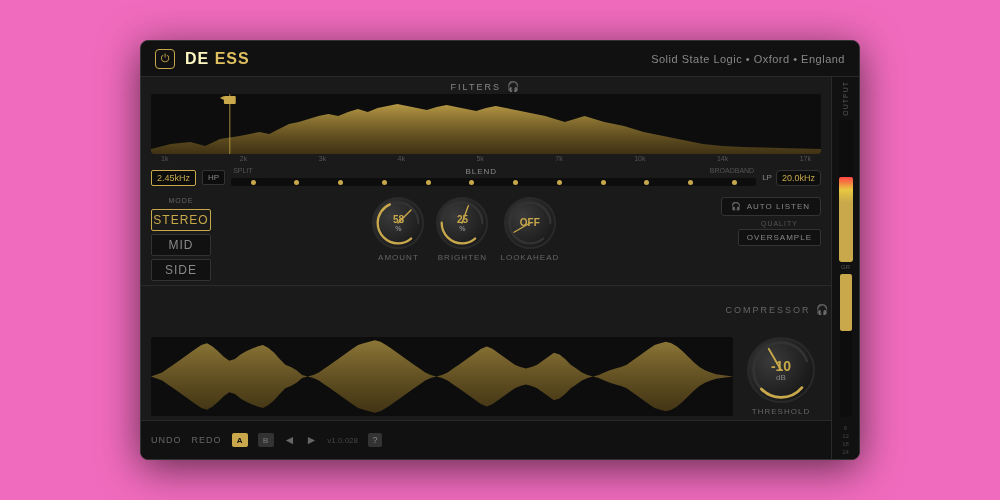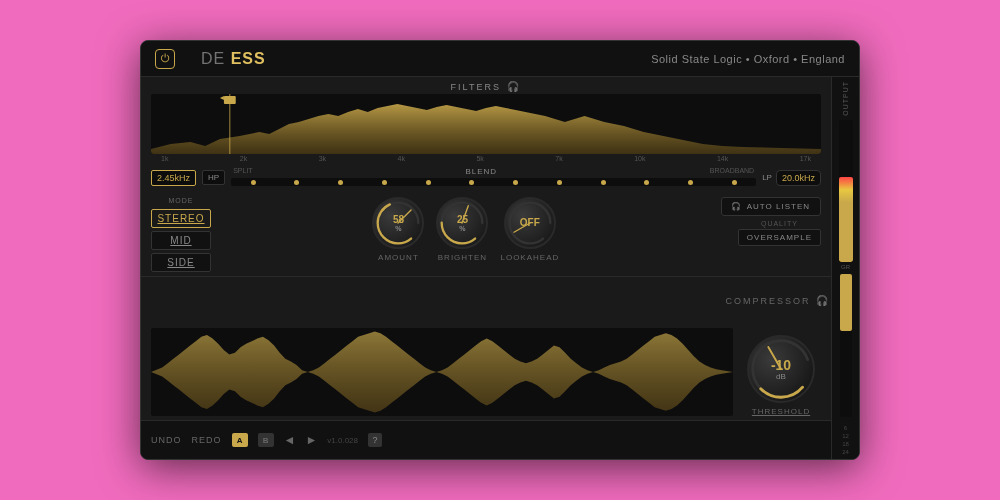--- a/index.html
+++ b/index.html
@@ -54,23 +54,22 @@
       font-size: 11px;
     }
     .plugin-title {
       color: #e0c060;
       font-size: 16px;
       font-weight: 700;
       letter-spacing: 1px;
       font-family: Arial, sans-serif;
     }
     .plugin-title .de {
-      color: #737373;
-      font-weight: 400;
-      margin-left: 16px;
+      color: #fef9c3;
+      font-weight: 700;
     }
     .header-brand {
       color: #888;
       font-size: 11px;
       font-family: Arial, sans-serif;
       letter-spacing: 0.5px;
     }
 
     
     .main-content {
@@ -247,28 +246,27 @@
       font-family: Arial, sans-serif;
       letter-spacing: 1px;
       text-transform: uppercase;
       text-align: center;
       margin-bottom: 2px;
     }
     .mode-btn {
       background: #111;
       border: 1px solid #333;
       color: #888;
-      font-size: 10px;
+      font-size: 12px;
       font-family: Arial, sans-serif;
       padding: 3px 0;
       border-radius: 2px;
       text-align: center;
       cursor: pointer;
       letter-spacing: 1px;
-      text-decoration: underline;
     }
     .mode-btn.active {
       background: #1a1a1a;
       border-color: #c8a84b;
       color: #c8a84b;
     }
 
     
     .knobs-group {
       display: flex;
@@ -434,21 +432,20 @@
       color: #888;
       font-size: 8px;
       font-family: Arial, sans-serif;
     }
     .threshold-label {
       color: #666;
       font-size: 8px;
       font-family: Arial, sans-serif;
       letter-spacing: 1px;
       text-transform: uppercase;
-      text-decoration: underline;
     }
 
     
     .footer {
       background: #111;
       height: 39px;
       display: flex;
       align-items: center;
       padding: 0 10px;
       border-top: 1px solid #2a2a2a;

